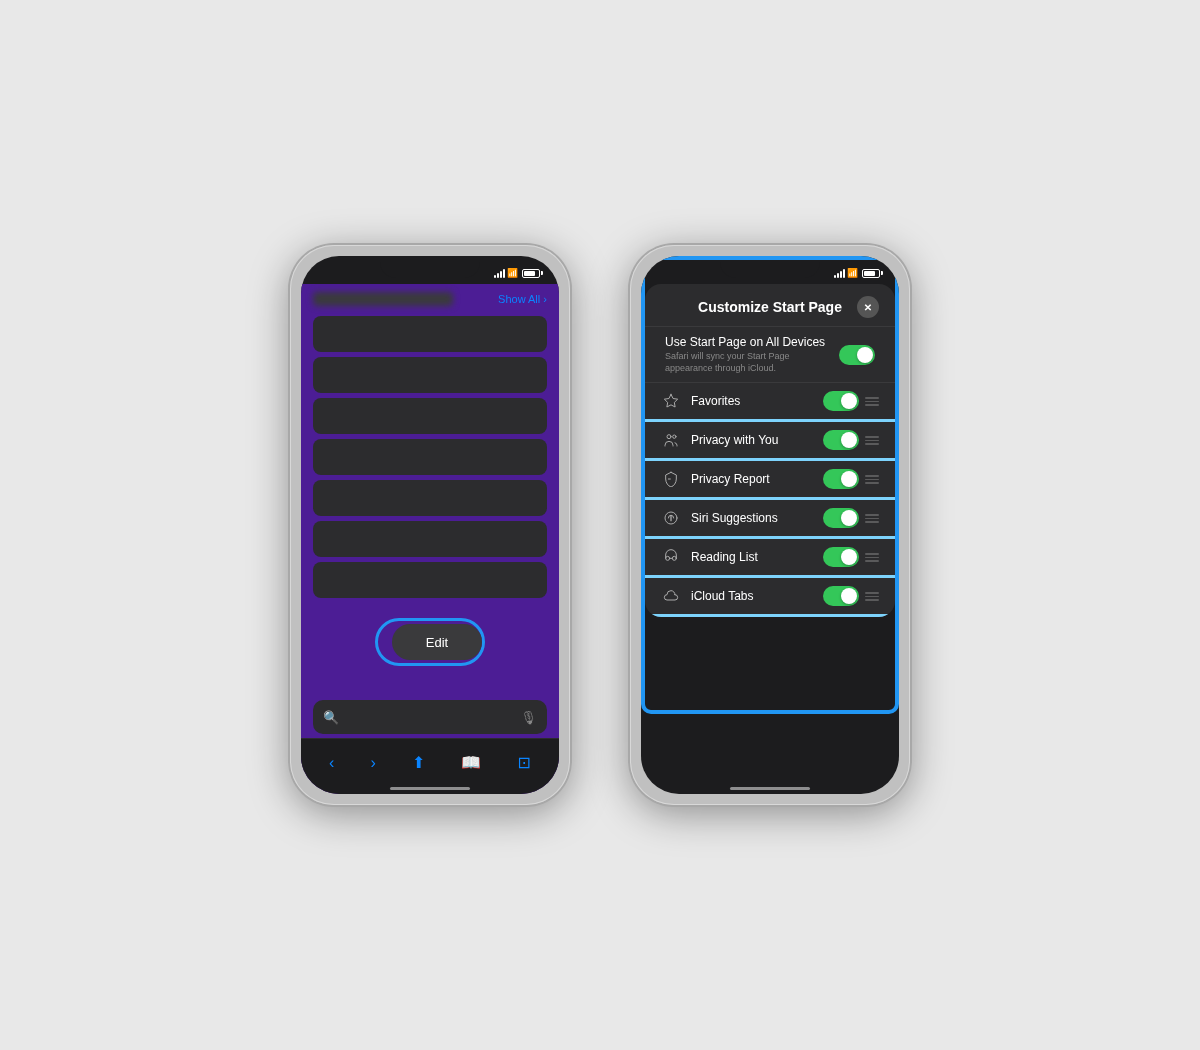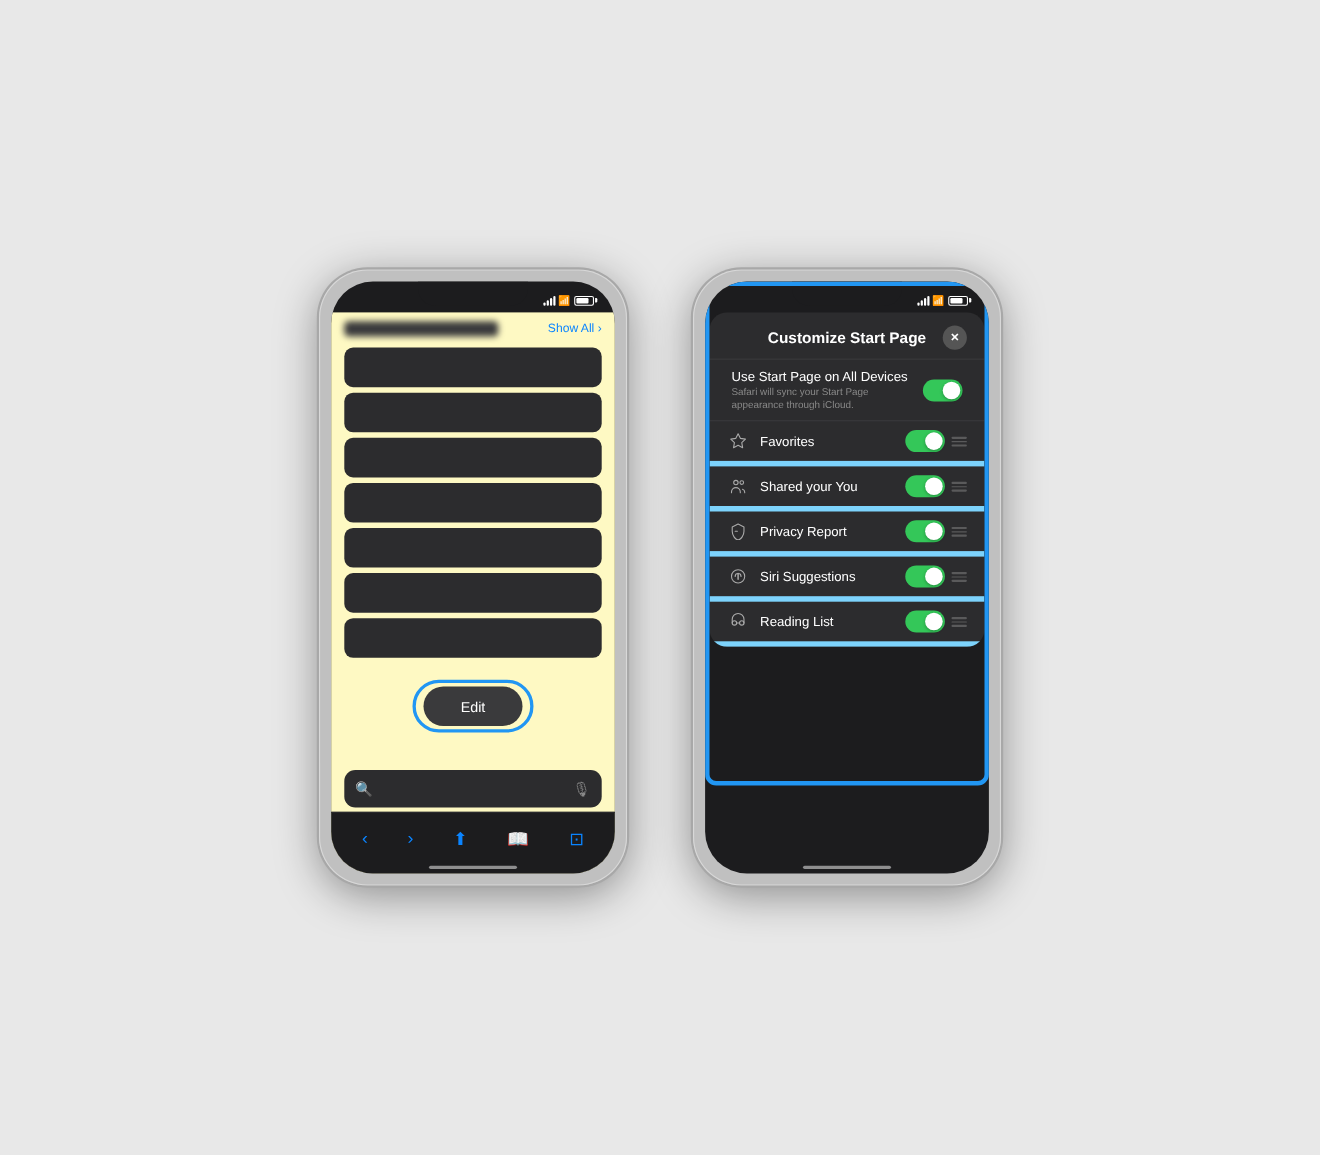--- a/index.html
+++ b/index.html
@@ -120,21 +120,21 @@
       border-radius: 0 1px 1px 0;
     }
 
     
     .phone1-content {
       position: absolute;
       top: 28px;
       left: 0;
       right: 0;
       bottom: 0;
-      background: #fef9c3;
+      background: #4c1d95;
     }
 
     .safari-header {
       padding: 8px 12px 4px;
     }
 
     .show-all-row {
       display: flex;
       justify-content: space-between;
       align-items: center;
@@ -175,21 +175,21 @@
       margin-top: 20px;
     }
 
     .edit-button-ring {
       width: 110px;
       height: 48px;
       border-radius: 24px;
       border: 3px solid #2196f3;
       display: flex;
       align-items: center;
-      justify-content: center;
+      justify-content: flex-end;
     }
 
     .edit-button {
       width: 90px;
       height: 36px;
       background: #3a3a3c;
       border-radius: 18px;
       display: flex;
       align-items: center;
       justify-content: center;
@@ -368,21 +368,21 @@
 
     
     .settings-list {
       border-top: 1px solid #3a3a3c;
     }
 
     .settings-item {
       display: flex;
       align-items: center;
       padding: 8px 16px;
-      border-bottom: 5px solid #7dd3fc;
+      border-bottom: 3px solid #7dd3fc;
       gap: 10px;
     }
 
     .item-icon {
       width: 20px;
       height: 20px;
       display: flex;
       align-items: center;
       justify-content: center;
       font-size: 14px;
@@ -563,21 +563,21 @@
 
         <div class="settings-item">
           <div class="item-icon">
             <svg class="icon-svg" viewBox="0 0 24 24">
                 <circle cx="9" cy="7" r="3"></circle>
                 <path d="M3 21v-1a6 6 0 0 1 6-6h0a6 6 0 0 1 6 6v1"></path>
                 <circle cx="17" cy="7" r="2.5"></circle>
                 <path d="M21 21v-1a4 4 0 0 0-3-3.87"></path>
               </svg>
           </div>
-          <span class="item-label">Shared your You</span>
+          <span class="item-label">Privacy with You</span>
           <div class="item-right">
             <div class="toggle on"></div>
             <div class="drag-handle">
               <span></span>
                 <span></span>
                 <span></span>
             </div>
           </div>
         </div>
 
@@ -631,20 +631,36 @@
           <div class="item-right">
             <div class="toggle on"></div>
             <div class="drag-handle">
               <span></span>
                 <span></span>
                 <span></span>
             </div>
           </div>
         </div>
 
+        <div class="settings-item">
+          <div class="item-icon">
+            <svg class="icon-svg" viewBox="0 0 24 24">
+                <path d="M18 10a6 6 0 0 0-12 0 4 4 0 0 0 0 8h12a4 4 0 0 0 0-8z"></path>
+              </svg>
+          </div>
+          <span class="item-label">iCloud Tabs</span>
+          <div class="item-right">
+            <div class="toggle on"></div>
+            <div class="drag-handle">
+              <span></span>
+                <span></span>
+                <span></span>
+            </div>
+          </div>
+        </div>
 
 
       </div>
     </div>
 
     <div class="home-indicator"></div>
   </div>
 </div>
 
 </body></html>

